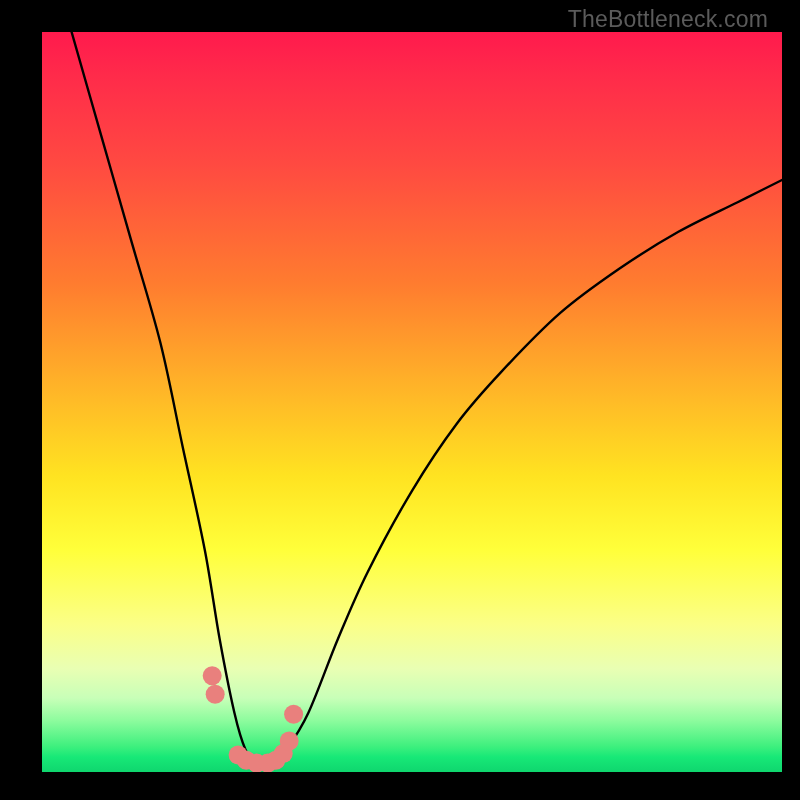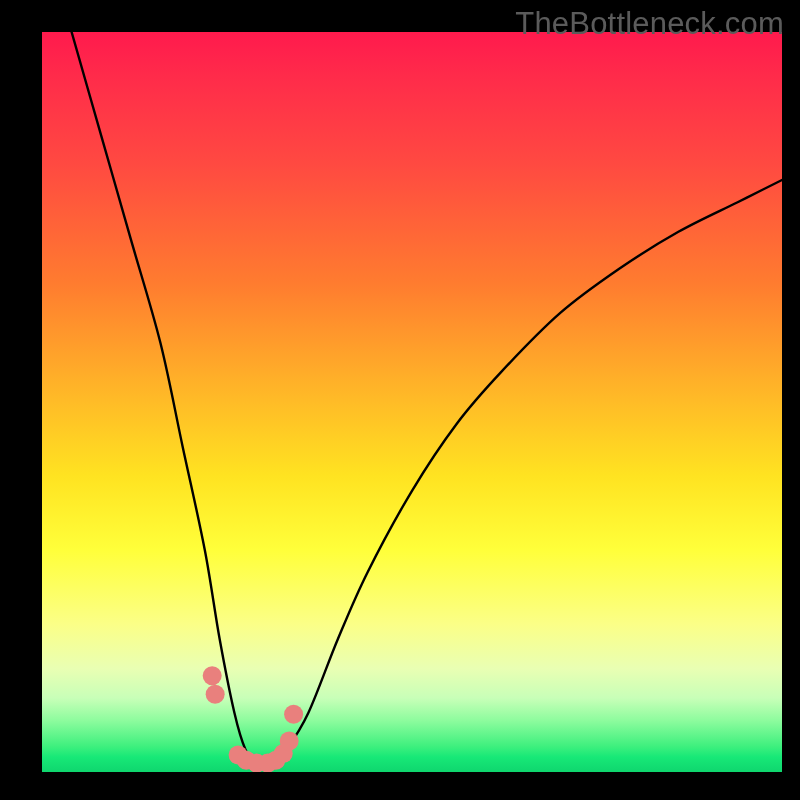--- a/index.html
+++ b/index.html
@@ -50,23 +50,23 @@
   }
   svg.curve {
     position: absolute;
     inset: 0;
     width: 100%;
     height: 100%;
   }
   .watermark {
     position: absolute;
     top: 6px;
-    right: 16px;
+    right: 32px;
     color: #5b5b5b;
-    font-size: 31px;
+    font-size: 23px;
     letter-spacing: 0.2px;
     font-weight: 400;
   }
 </style>
 </head>
 <body>
 
 <div class="frame">
 
   <div class="plot-area">

